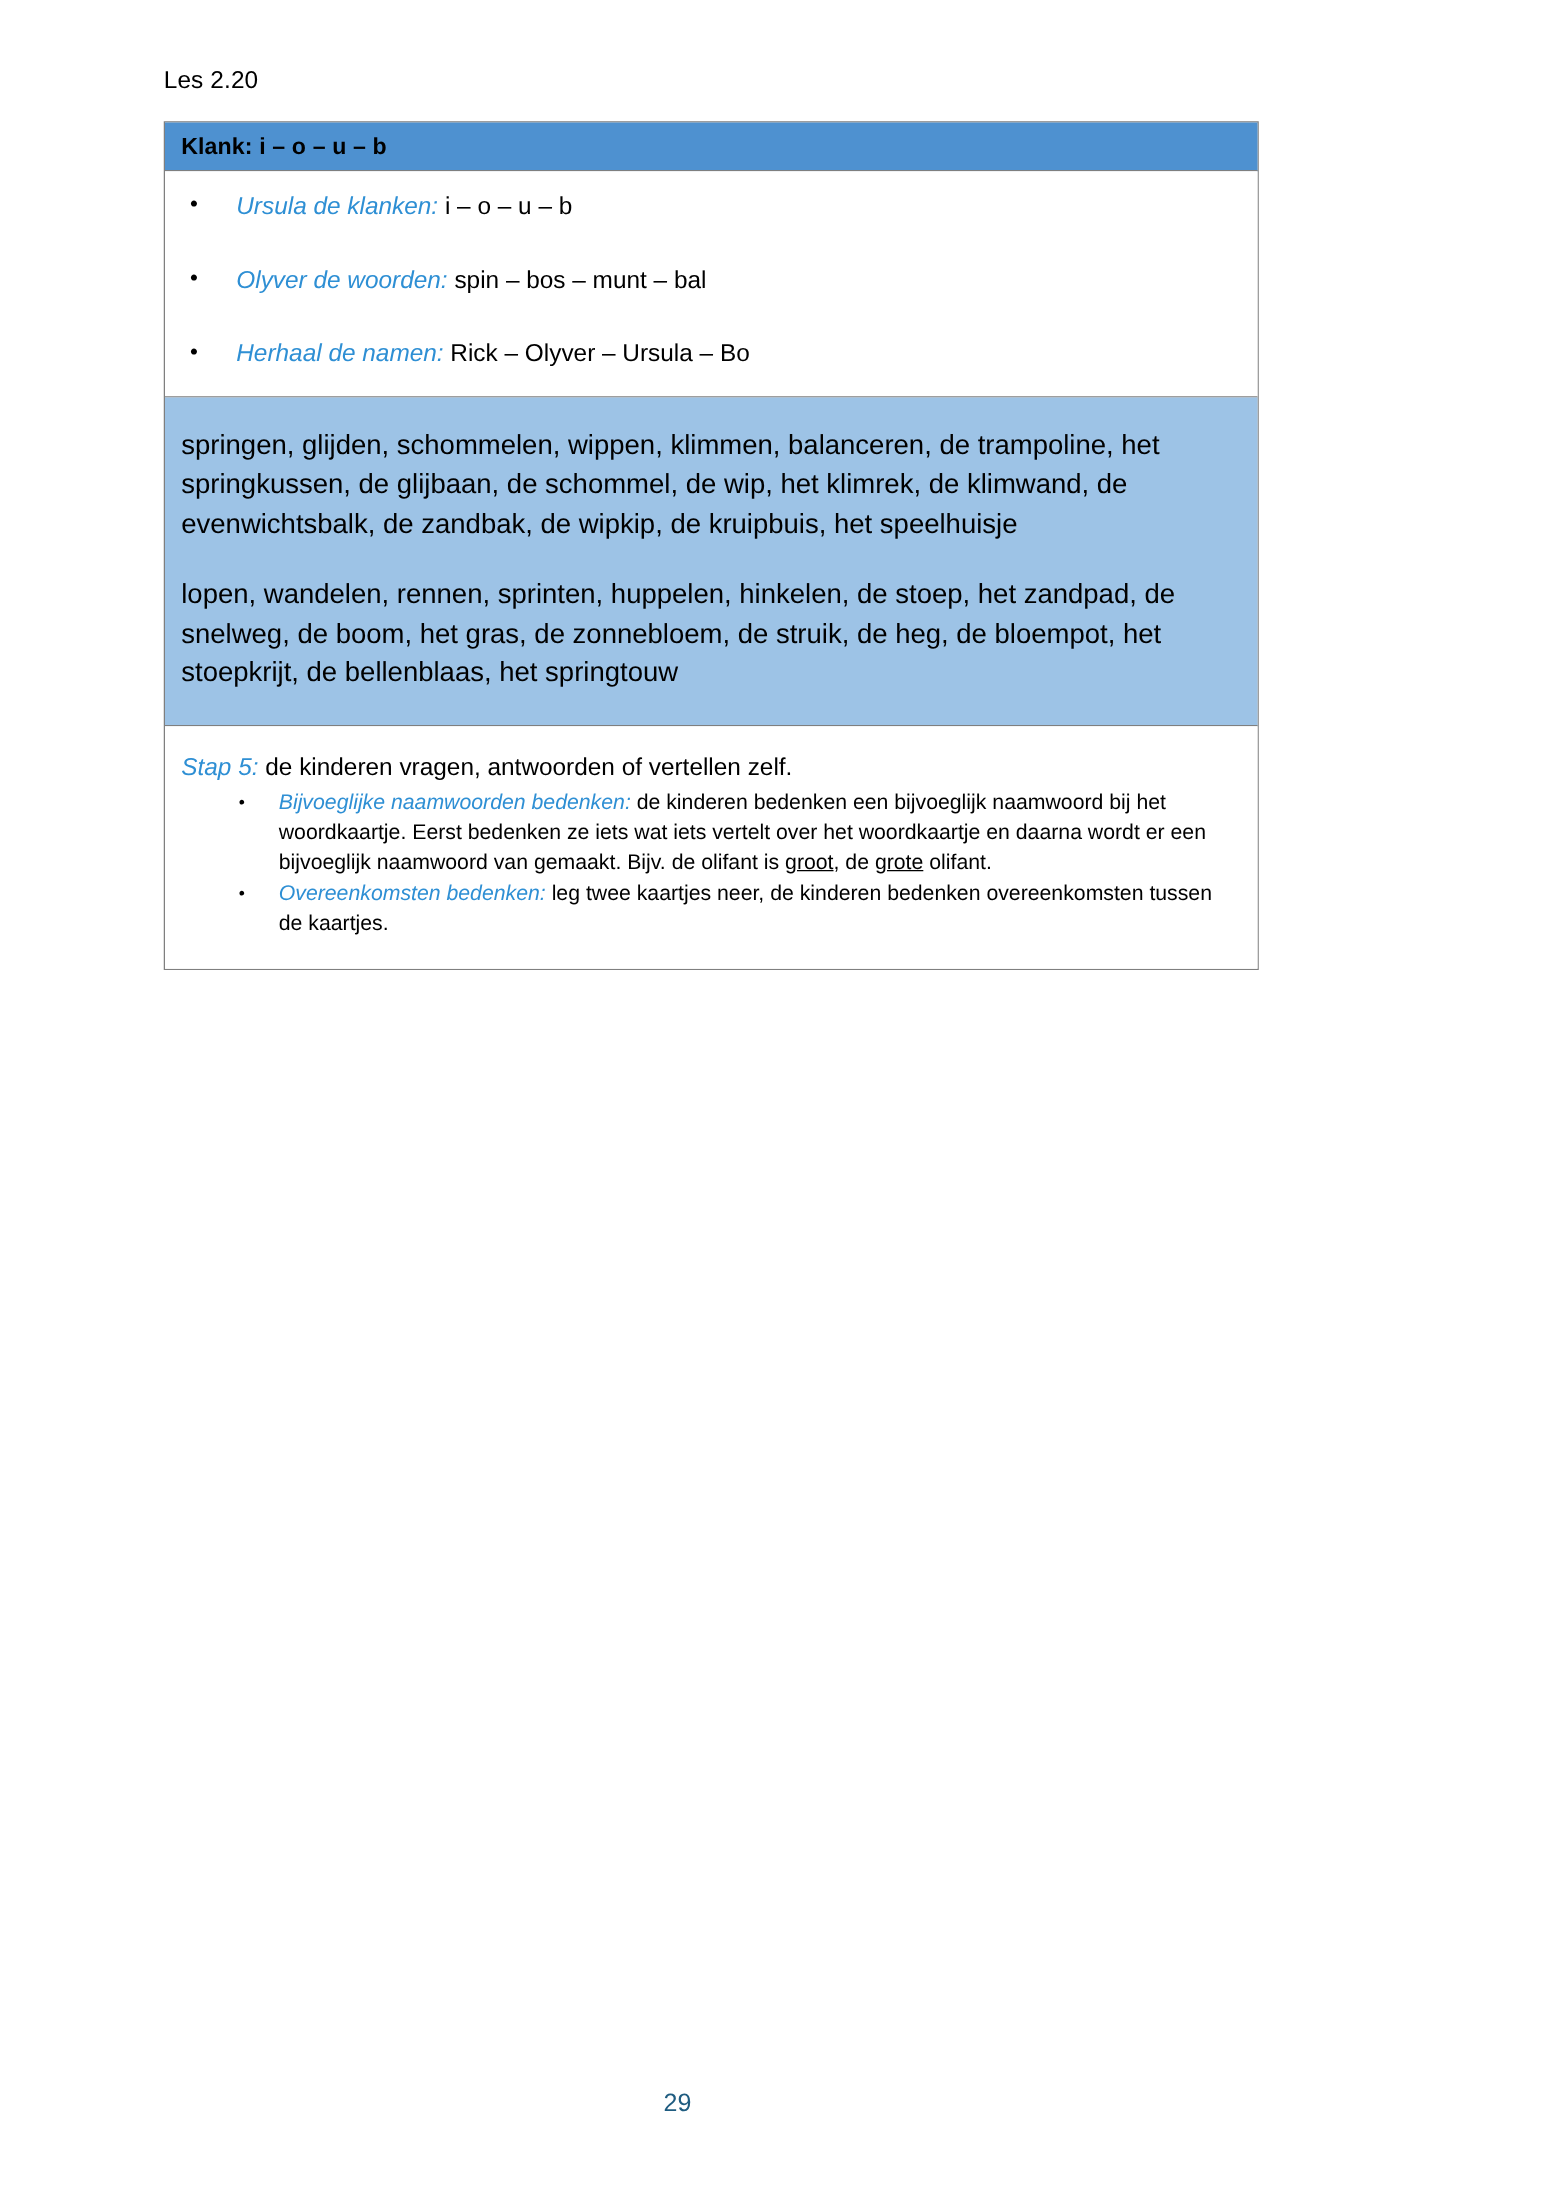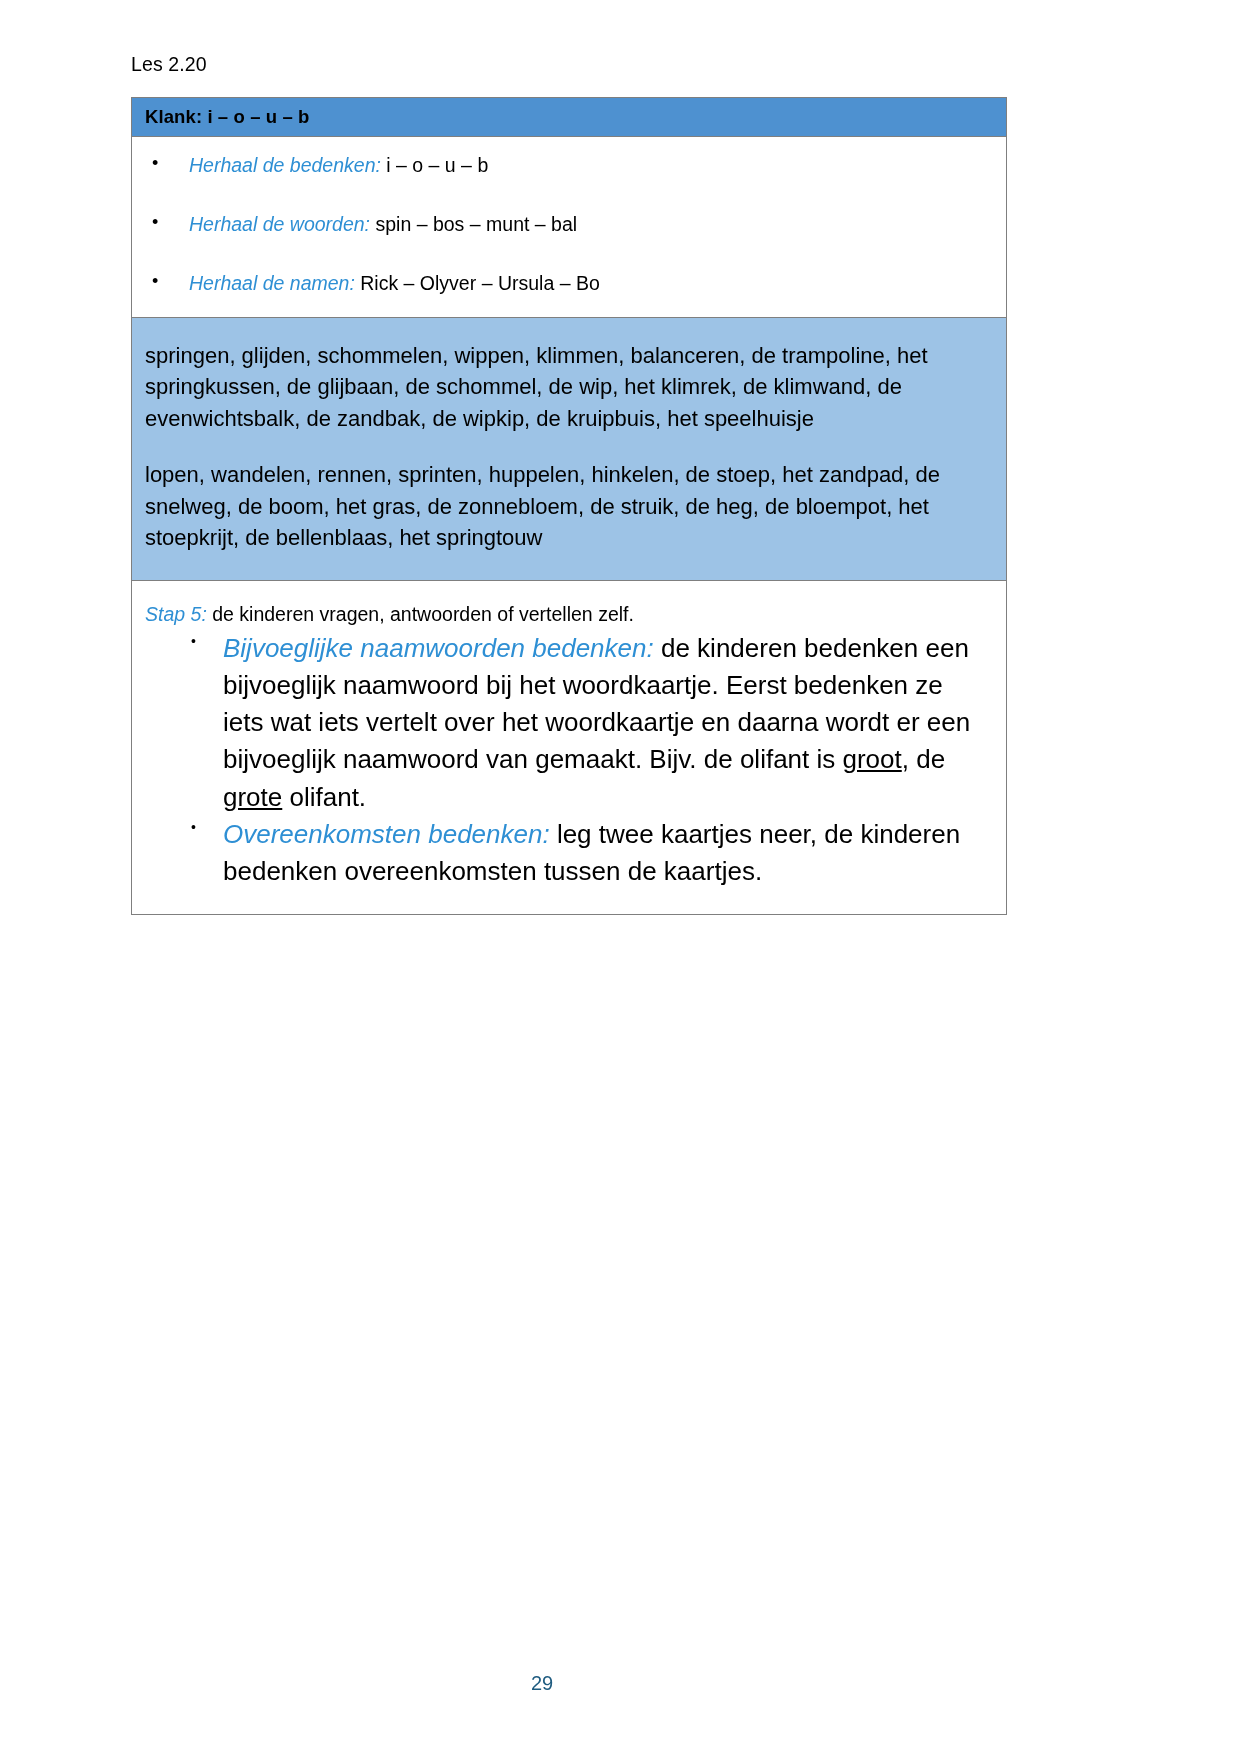--- a/index.html
+++ b/index.html
@@ -97,21 +97,21 @@
   ul.bul.spaced > li {
     margin-bottom: 33px;
   }
   ul.bul.spaced > li:last-child {
     margin-bottom: 0;
   }
   ul.bul.tight > li {
     padding-left: 78px;
     margin-bottom: 0px;
     line-height: 1.43;
-    font-size: 26px;
+    font-size: 17px;
   }
   ul.bul.tight > li::before {
     left: 46px;
     font-size: 14px;
     top: 1px;
   }
 
   .lbl {
     color: #2e8fd4;
     font-style: italic;
@@ -154,24 +154,24 @@
 
   <div class="doc-header">Les 2.20</div>
 
   <div class="tbl">
 
     <div class="row hdr-band">Klank: i – o – u – b</div>
 
     <div class="row white-band">
       <ul class="bul spaced">
         <li>
-          <span class="lbl">Herhaal de bedenken:</span><span> i – o – u – b</span>
-        </li>
-        <li>
-          <span class="lbl">Herhaal de woorden:</span><span> spin – bos – munt – bal</span>
+          <span class="lbl">Ursula de klanken:</span><span> i – o – u – b</span>
+        </li>
+        <li>
+          <span class="lbl">Olyver de woorden:</span><span> spin – bos – munt – bal</span>
         </li>
         <li>
           <span class="lbl">Herhaal de namen:</span><span> Rick – Olyver – Ursula – Bo</span>
         </li>
       </ul>
     </div>
 
 
     <div class="row blue-band">
       <p class="wordpara">springen, glijden, schommelen, wippen, klimmen, balanceren, de trampoline, het springkussen, de glijbaan, de schommel, de wip, het klimrek, de klimwand, de evenwichtsbalk, de zandbak, de wipkip, de kruipbuis, het speelhuisje</p>

